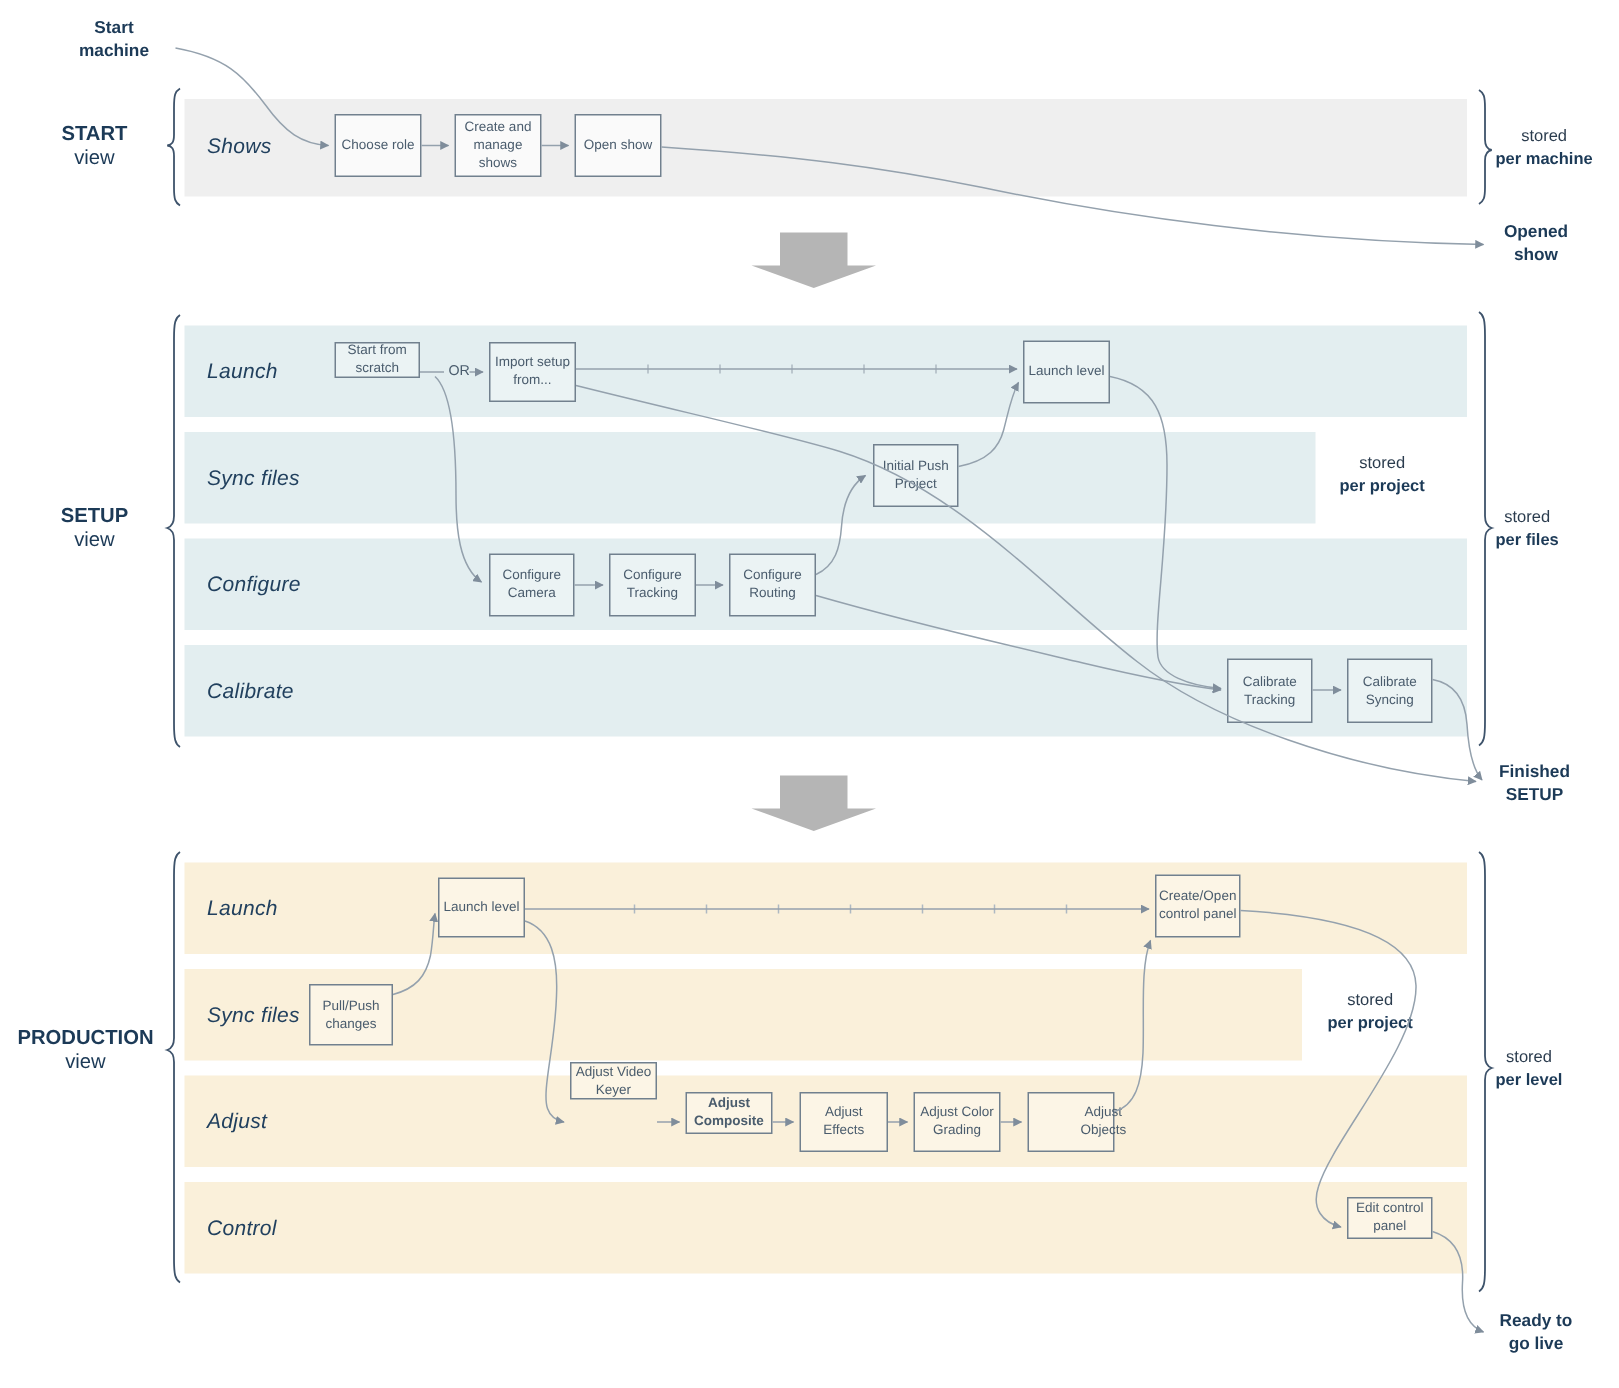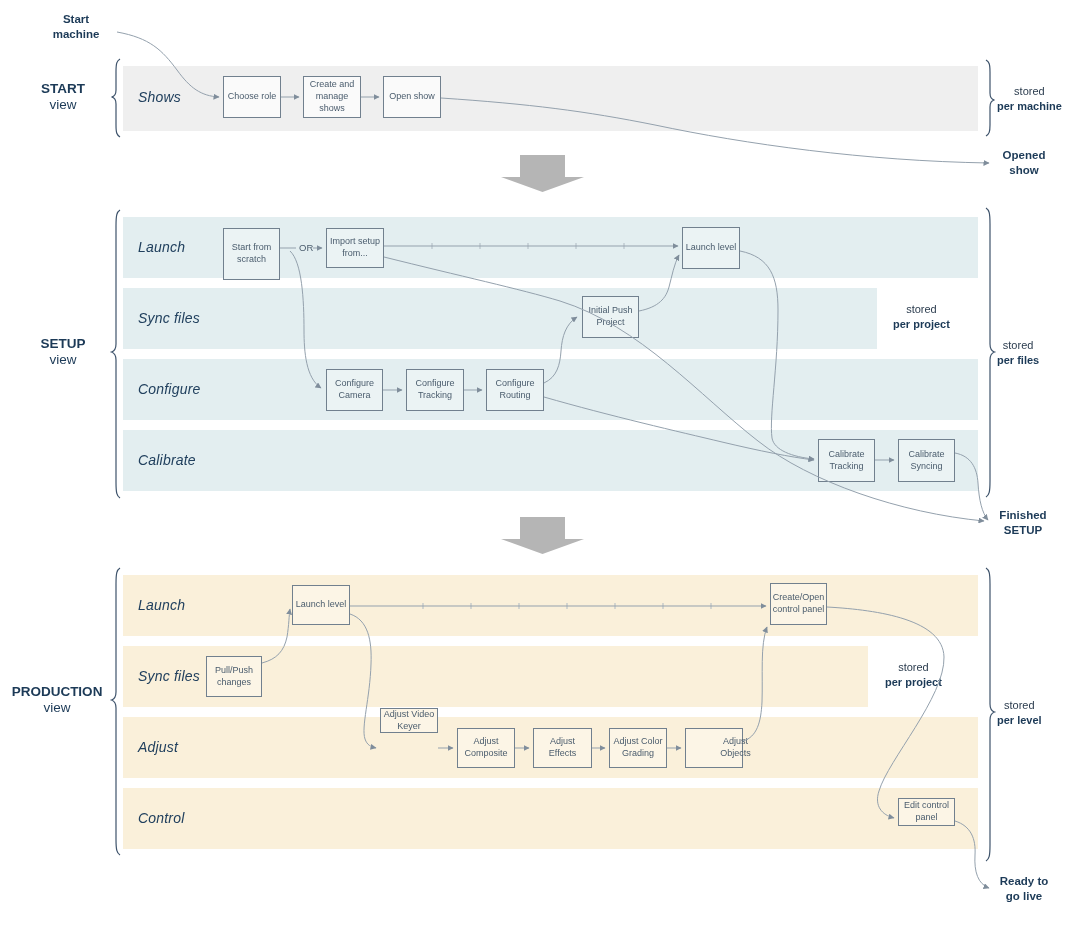--- a/index.html
+++ b/index.html
@@ -77,35 +77,35 @@
   </div>
   <div class="section-label" style="left:6px;top:684px;width:102px;">
     <div class="bold">PRODUCTION</div>
     <div>view</div>
   </div>
 
   <div class="box box-start" style="left:223px;top:76px;width:58px;height:42px;">Choose role</div>
   <div class="box box-start" style="left:303px;top:76px;width:58px;height:42px;">Create and manage shows</div>
   <div class="box box-start" style="left:383px;top:76px;width:58px;height:42px;">Open show</div>
 
-  <div class="box box-setup" style="left:223px;top:228px;width:57px;height:52px;">Start from scratch</div>
+  <div class="box box-setup" style="left:223px;top:228px;width:57px;height:24px;">Start from scratch</div>
   <div class="box box-setup" style="left:326px;top:228px;width:58px;height:40px;">Import setup from...</div>
   <div class="box box-setup" style="left:682px;top:227px;width:58px;height:42px;">Launch level</div>
   <div class="box box-setup" style="left:582px;top:296px;width:57px;height:42px;">Initial Push Project</div>
   <div class="box box-setup" style="left:326px;top:369px;width:57px;height:42px;">Configure Camera</div>
   <div class="box box-setup" style="left:406px;top:369px;width:58px;height:42px;">Configure Tracking</div>
   <div class="box box-setup" style="left:486px;top:369px;width:58px;height:42px;">Configure Routing</div>
   <div class="box box-setup" style="left:818px;top:439px;width:57px;height:43px;">Calibrate Tracking</div>
   <div class="box box-setup" style="left:898px;top:439px;width:57px;height:43px;">Calibrate Syncing</div>
 
   <div class="box box-prod" style="left:292px;top:585px;width:58px;height:40px;">Launch level</div>
   <div class="box box-prod" style="left:770px;top:583px;width:57px;height:42px;">Create/Open control panel</div>
   <div class="box box-prod" style="left:206px;top:656px;width:56px;height:41px;">Pull/Push changes</div>
   <div class="box box-prod" style="left:380px;top:708px;width:58px;height:25px;">Adjust Video Keyer</div>
-  <div class="box box-prod" style="left:457px;top:728px;width:58px;height:40px;">Adjust Composite</div>
+  <div class="box box-prod" style="left:457px;top:728px;width:58px;height:28px;font-weight:bold;">Adjust Composite</div>
   <div class="box box-prod" style="left:533px;top:728px;width:59px;height:40px;">Adjust Effects</div>
   <div class="box box-prod" style="left:609px;top:728px;width:58px;height:40px;">Adjust Color Grading</div>
   <div class="box box-prod" style="left:685px;top:728px;width:58px;height:40px;padding-left:45px;">Adjust Objects</div>
   <div class="box box-prod" style="left:898px;top:798px;width:57px;height:28px;">Edit control panel</div>
 
   <div class="annot right-align" style="left:38px;top:12px;width:76px;">Start machine</div>
   <div class="annot" style="left:996px;top:148px;width:56px;">Opened show</div>
   <div class="annot" style="left:994px;top:508px;width:58px;">Finished SETUP</div>
   <div class="annot" style="left:996px;top:874px;width:56px;">Ready to go live</div>
   <div class="or-label" style="left:299px;top:242px;">OR</div>

